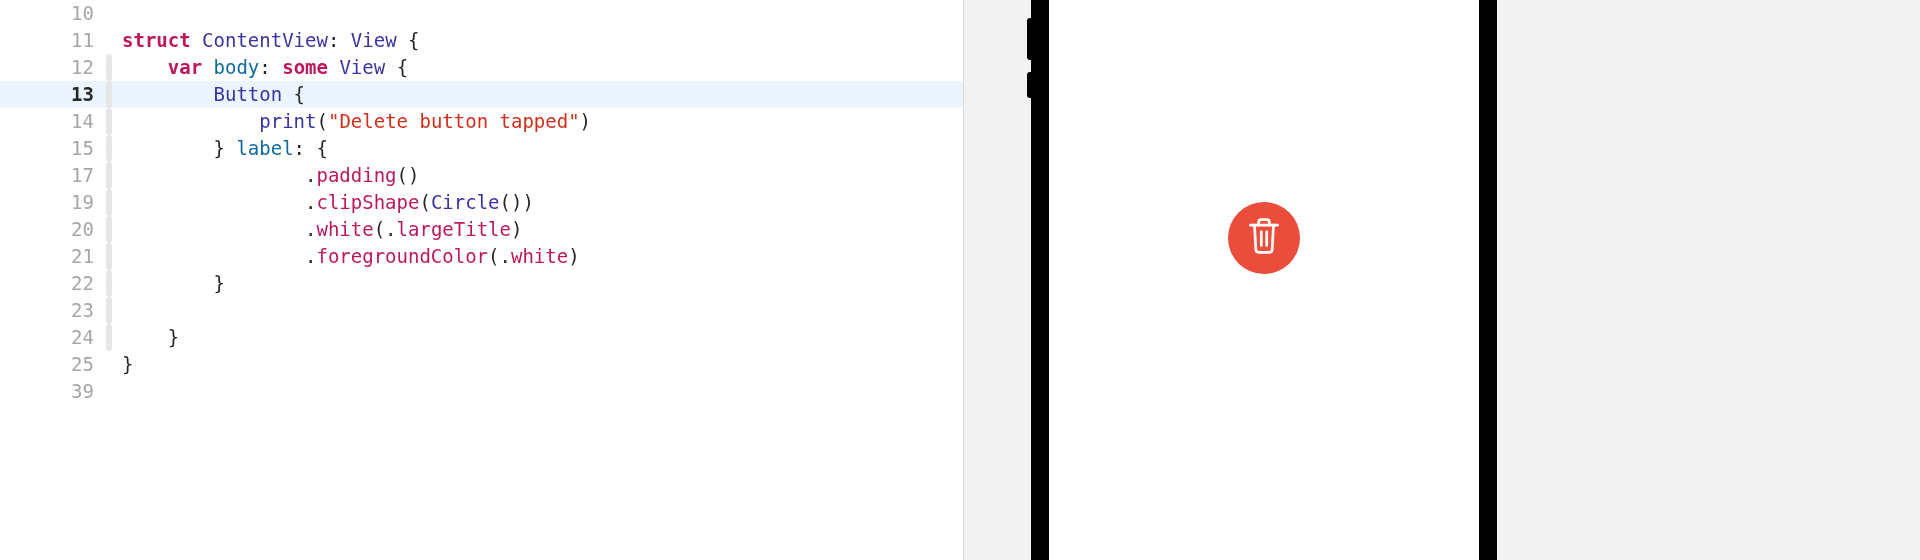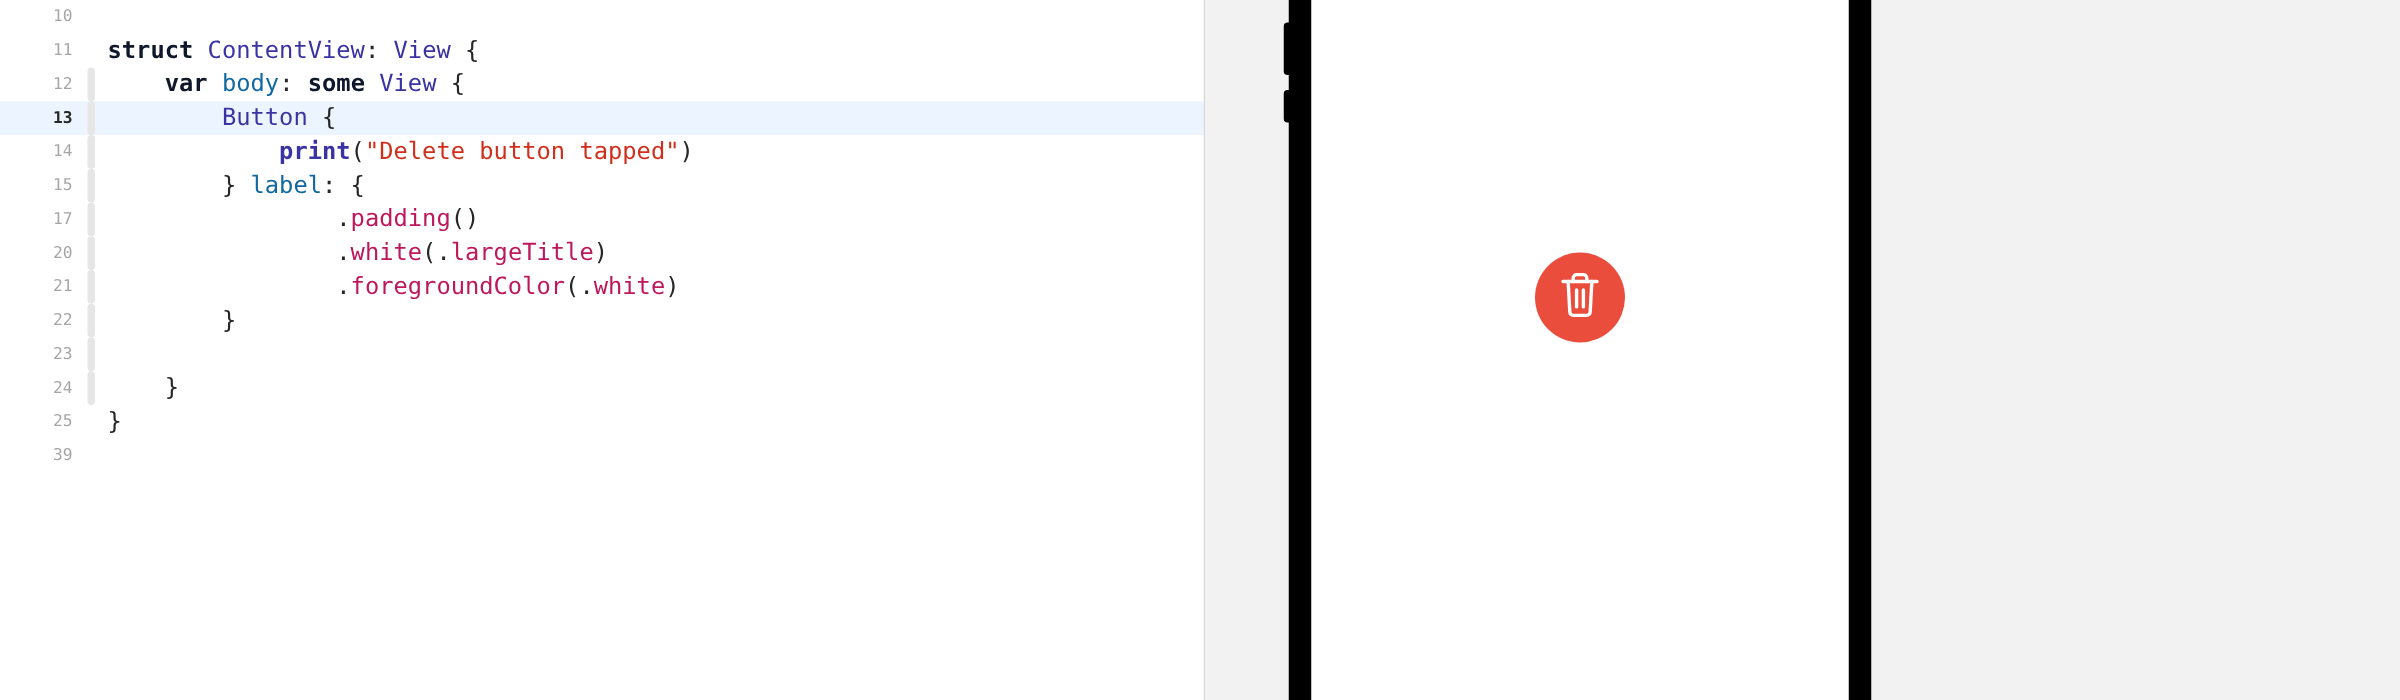--- a/index.html
+++ b/index.html
@@ -3,33 +3,33 @@
 <meta charset="utf-8">
 <style>
   * { margin: 0; padding: 0; box-sizing: border-box; }
   html, body { width: 1920px; height: 560px; overflow: hidden; font-family: "SF Mono", Menlo, Monaco, Consolas, monospace; }
   body { display: flex; background: #fff; }
 
   
   .editor { flex: 0 0 963px; height: 100%; background: #fff; position: relative; }
   .line { display: flex; align-items: flex-start; height: 27px; }
   .line.highlight { background: #ecf5ff; justify-content: space-between; }
-  .gutter { flex: 0 0 70px; text-align: right; padding-right: 12px; color: #a6a6a6; font-size: 13px; line-height: 27px; font-weight: 400; }
+  .gutter { flex: 0 0 70px; text-align: right; padding-right: 12px; color: #a6a6a6; font-size: 19px; line-height: 27px; font-weight: 400; margin-left: 36px; }
   .line.highlight .gutter { color: #272727; font-weight: 600; }
   .fold { flex: 0 0 10px; height: 27px; position: relative; }
   .fold.on::before { content: ""; position: absolute; left: 0; top: 0; width: 6px; height: 100%; background: #e6e6e6; border-radius: 3px; }
   .code { flex: 1; font-size: 19px; line-height: 27px; white-space: pre; padding-left: 6px; color: #262626; }
 
   
-  .kw   { color: #0f172a; font-weight: 600; }   
+  .kw   { color: #be185d; font-weight: 600; }   
   .type { color: #3a33a3; }                      
   .id   { color: #0f68a0; }                      
   .str  { color: #d12f1b; }                      
   .call { color: #be185d; }                      
-  .fn   { color: #3a33a3; font-weight: bold; }                      
+  .fn   { color: #3a33a3; }                      
 
   
   .preview-pane { flex: 1; background: #f2f2f2; position: relative; height: 100%; }
   .pane-divider { position: absolute; left: 0; top: 0; width: 1px; height: 100%; background: #d9d9d9; }
 
   .phone { position: absolute; left: 68px; top: -40px; width: 466px; height: 640px; }
   .phone-outer { position: absolute; inset: 0; background: #000; border-radius: 0; }
   .phone-screen { position: absolute; left: 18px; right: 18px; top: 0; bottom: 0; background: #fff; }
   .side-btn { position: absolute; left: -4px; width: 6px; background: #000; border-radius: 3px 0 0 3px; }
   .side-btn.b1 { top: 58px; height: 42px; }
@@ -69,20 +69,25 @@
     </div>
     <div class="line">
       <div class="gutter">15</div>
       <div class="fold on"></div>
       <div class="code"><span>        } </span><span class="id">label</span><span>: {</span></div>
     </div>
     <div class="line">
       <div class="gutter">17</div>
       <div class="fold on"></div>
       <div class="code"><span>                .</span><span class="call">padding</span><span>()</span></div>
+    </div>
+    <div class="line">
+      <div class="gutter">19</div>
+      <div class="fold on"></div>
+      <div class="code"><span>                .</span><span class="call">clipShape</span><span>(</span><span class="type">Circle</span><span>())</span></div>
     </div>
     <div class="line">
       <div class="gutter">20</div>
       <div class="fold on"></div>
       <div class="code"><span>                .</span><span class="call">white</span><span>(.</span><span class="call">largeTitle</span><span>)</span></div>
     </div>
     <div class="line">
       <div class="gutter">21</div>
       <div class="fold on"></div>
       <div class="code"><span>                .</span><span class="call">foregroundColor</span><span>(.</span><span class="call">white</span><span>)</span></div>

